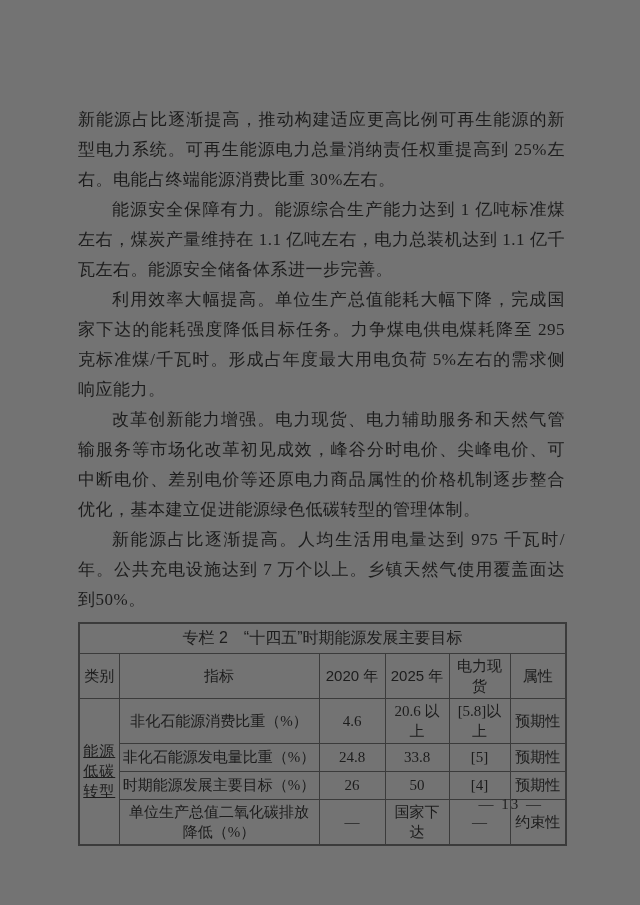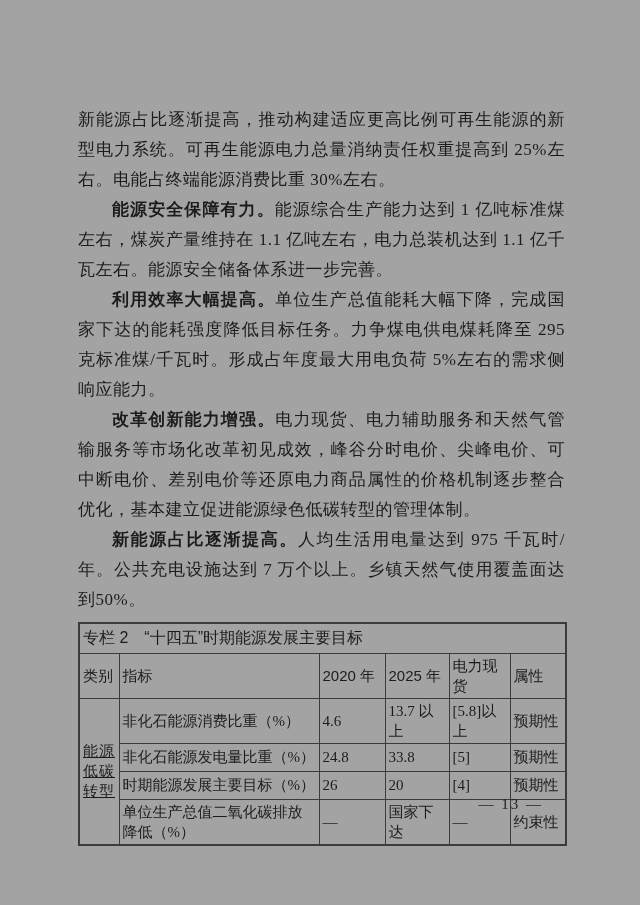--- a/index.html
+++ b/index.html
@@ -6,49 +6,49 @@
   html, body {
     width: 640px; height: 905px;
     background: #fdfdfd;
     font-family: "Liberation Serif", "DejaVu Serif", serif;
     color: #1c1c1c;
     overflow: hidden;
   }
   .page {
     position: relative;
     width: 640px; height: 905px;
-    background: #a3a3a3;
+    background: #737373;
   }
   .text-block {
     position: absolute;
     left: 78px; top: 105px;
     width: 487px;
   }
   .para {
     font-size: 17px;
     line-height: 30px;
     text-align: justify;
     text-justify: inter-ideograph;
     letter-spacing: 0.5px;
   }
   .para.indent { text-indent: 2em; }
   .lead {
     font-family: "Liberation Sans", "DejaVu Sans", sans-serif;
-    font-weight: 700;
+    font-weight: 400;
   }
   table.box-table {
     margin-top: 7px;
     width: 487px;
     border-collapse: collapse;
     table-layout: fixed;
     font-size: 15px;
   }
   table.box-table td, table.box-table th {
     border: 1px solid #3b3b3b;
-    text-align: left;
+    text-align: center;
     vertical-align: middle;
     padding: 2px 3px;
     line-height: 20px;
     font-weight: normal;
     overflow: hidden;
   }
   table.box-table { border: 2px solid #3b3b3b; }
   .title-row td {
     height: 30px;
     font-family: "Liberation Sans", "DejaVu Sans", sans-serif;
@@ -115,35 +115,35 @@
           <th>指标</th>
           <th>2020 年</th>
           <th>2025 年</th>
           <th>电力现货</th>
           <th>属性</th>
         </tr>
         <tr class="data-row">
           <td rowspan="4" class="cat-cell">能源低碳转型</td>
           <td>非化石能源消费比重（%）</td>
           <td>4.6</td>
-          <td>13.7 以上</td>
+          <td>20.6 以上</td>
           <td>[5.8]以上</td>
           <td>预期性</td>
         </tr>
         <tr class="data-row">
           <td>非化石能源发电量比重（%）</td>
           <td>24.8</td>
           <td>33.8</td>
           <td>[5]</td>
           <td>预期性</td>
         </tr>
         <tr class="data-row">
           <td>时期能源发展主要目标（%）</td>
           <td>26</td>
-          <td>20</td>
+          <td>50</td>
           <td>[4]</td>
           <td>预期性</td>
         </tr>
         <tr class="data-row tall">
           <td>单位生产总值二氧化碳排放降低（%）</td>
           <td>—</td>
           <td>国家下达</td>
           <td>—</td>
           <td>约束性</td>
         </tr>

